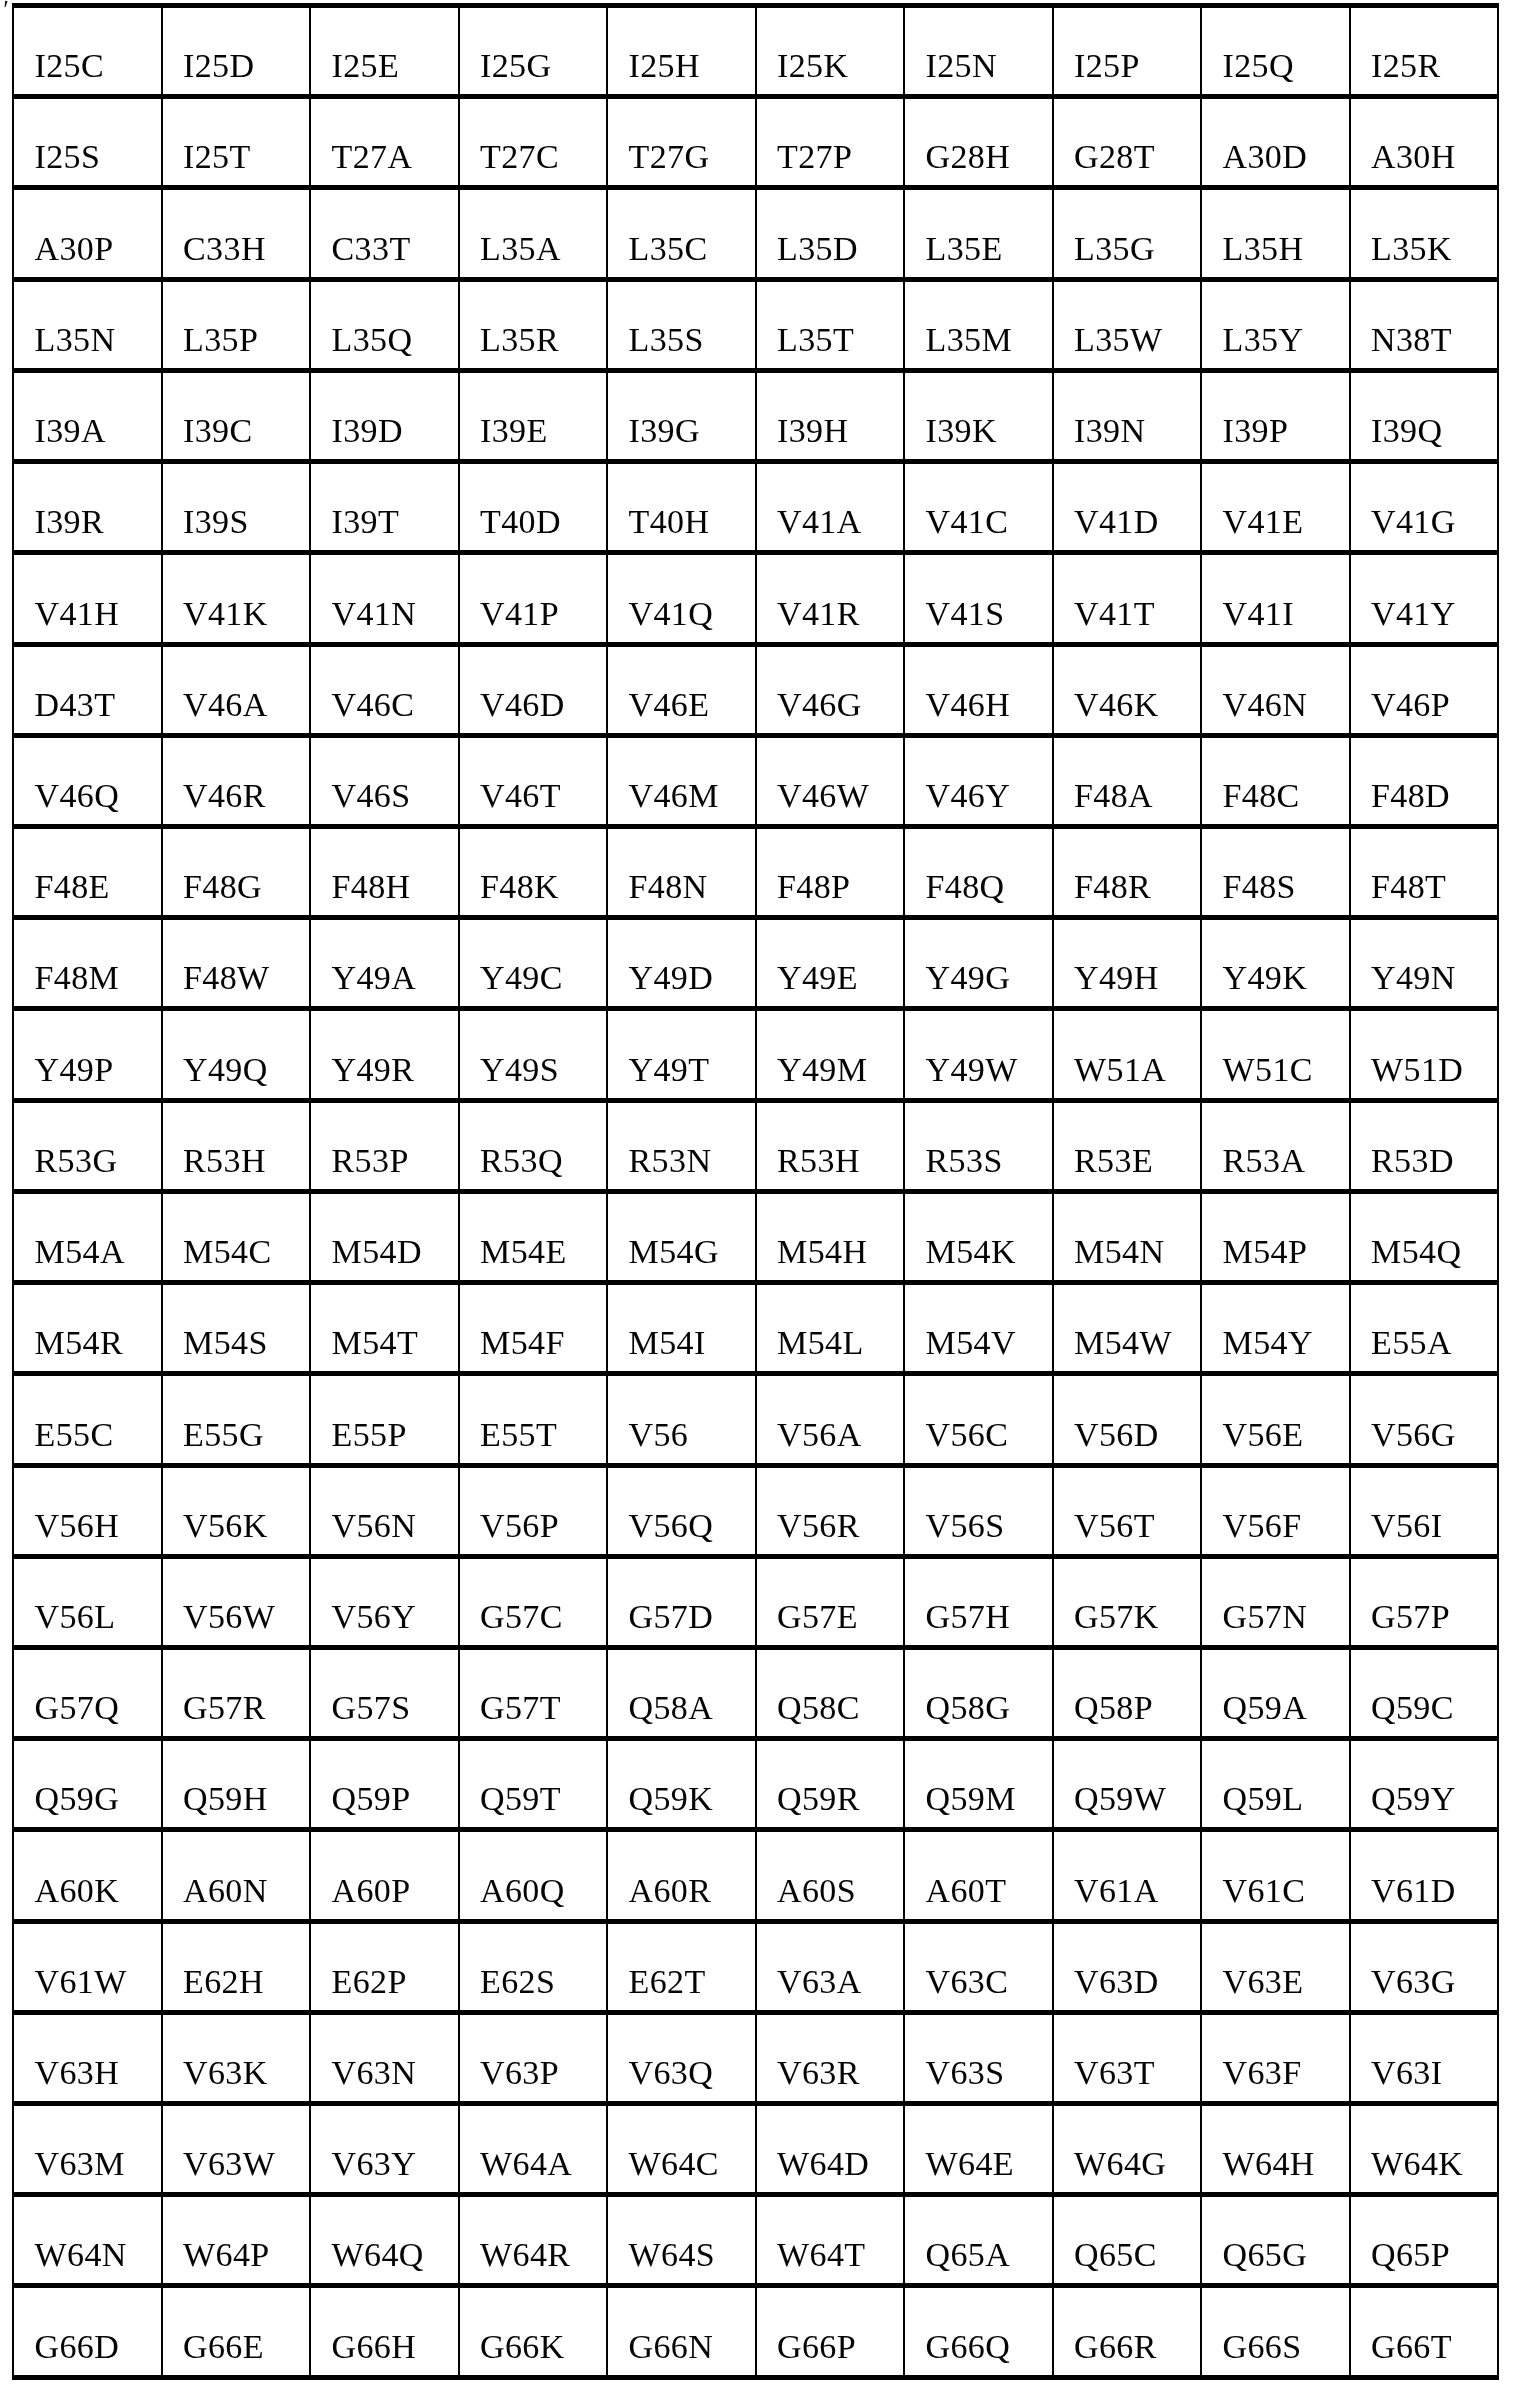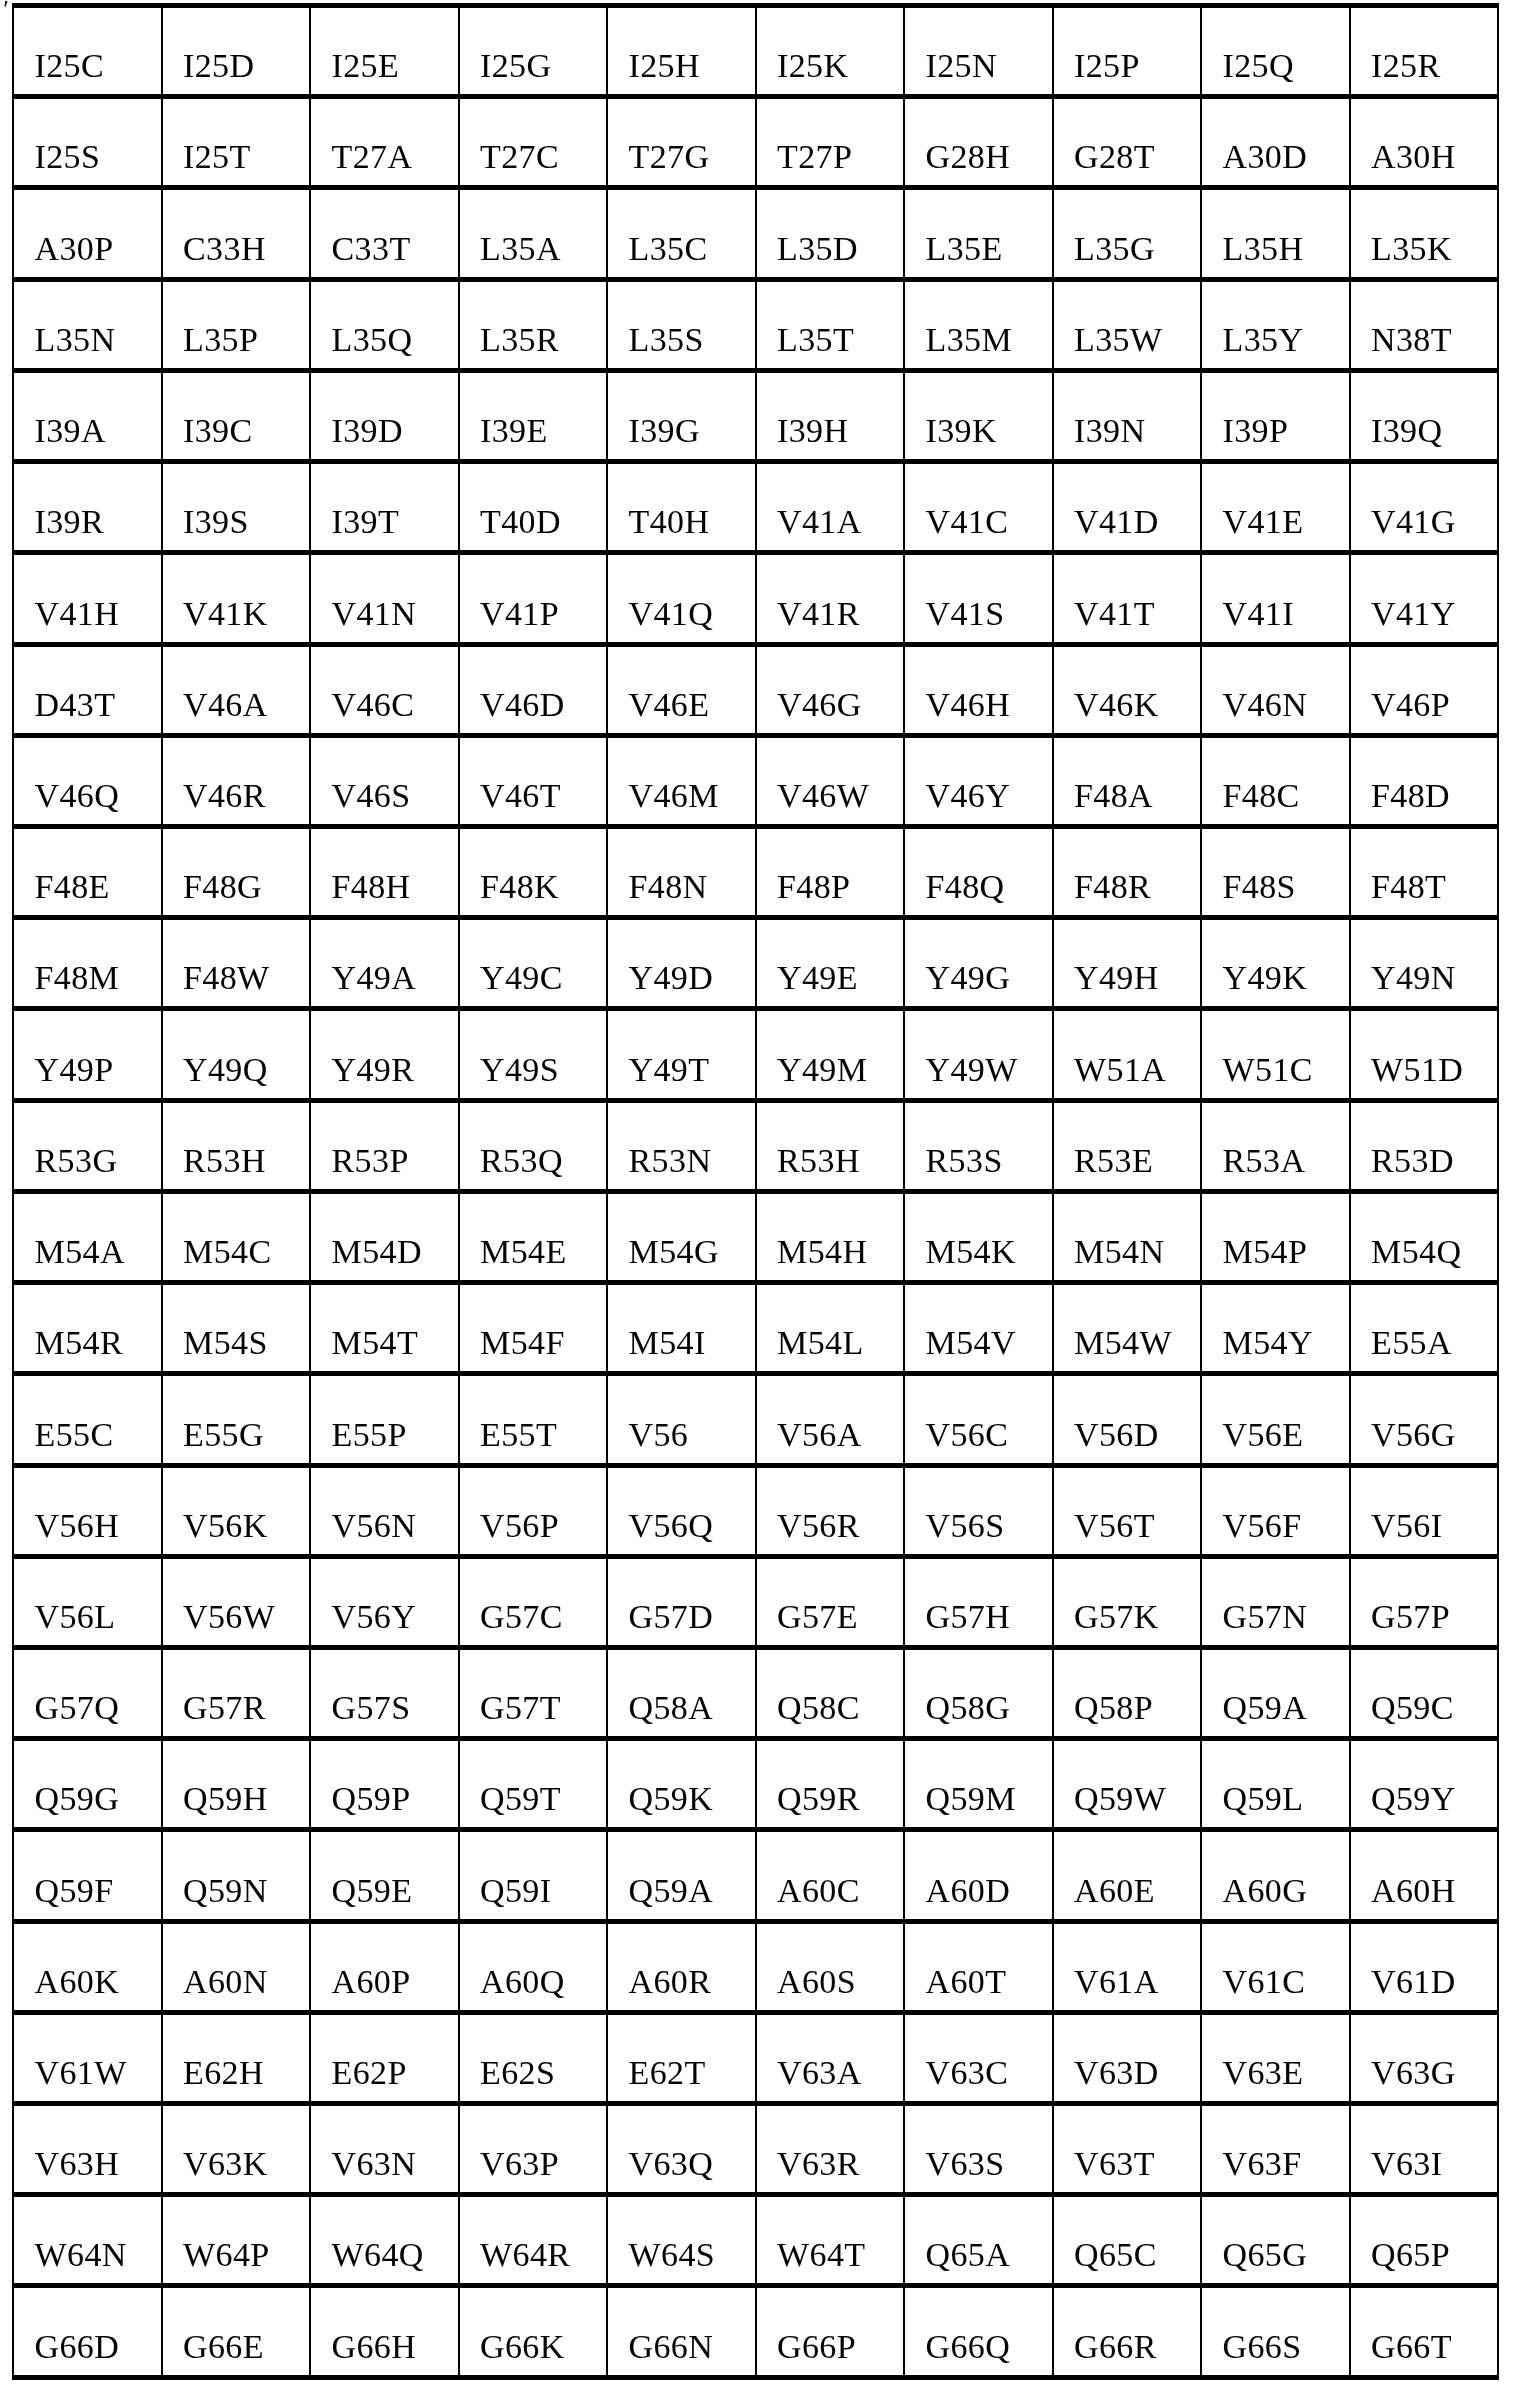--- a/index.html
+++ b/index.html
@@ -291,32 +291,20 @@
           <td>Q59P</td>
           <td>Q59T</td>
           <td>Q59K</td>
           <td>Q59R</td>
           <td>Q59M</td>
           <td>Q59W</td>
           <td>Q59L</td>
           <td>Q59Y</td>
         </tr>
         <tr>
-          <td>Q59F</td>
-          <td>Q59N</td>
-          <td>Q59E</td>
-          <td>Q59I</td>
-          <td>Q59A</td>
-          <td>A60C</td>
-          <td>A60D</td>
-          <td>A60E</td>
-          <td>A60G</td>
-          <td>A60H</td>
-        </tr>
-        <tr>
           <td>A60K</td>
           <td>A60N</td>
           <td>A60P</td>
           <td>A60Q</td>
           <td>A60R</td>
           <td>A60S</td>
           <td>A60T</td>
           <td>V61A</td>
           <td>V61C</td>
           <td>V61D</td>
@@ -339,20 +327,32 @@
           <td>V63N</td>
           <td>V63P</td>
           <td>V63Q</td>
           <td>V63R</td>
           <td>V63S</td>
           <td>V63T</td>
           <td>V63F</td>
           <td>V63I</td>
         </tr>
         <tr>
+          <td>V63M</td>
+          <td>V63W</td>
+          <td>V63Y</td>
+          <td>W64A</td>
+          <td>W64C</td>
+          <td>W64D</td>
+          <td>W64E</td>
+          <td>W64G</td>
+          <td>W64H</td>
+          <td>W64K</td>
+        </tr>
+        <tr>
           <td>W64N</td>
           <td>W64P</td>
           <td>W64Q</td>
           <td>W64R</td>
           <td>W64S</td>
           <td>W64T</td>
           <td>Q65A</td>
           <td>Q65C</td>
           <td>Q65G</td>
           <td>Q65P</td>

